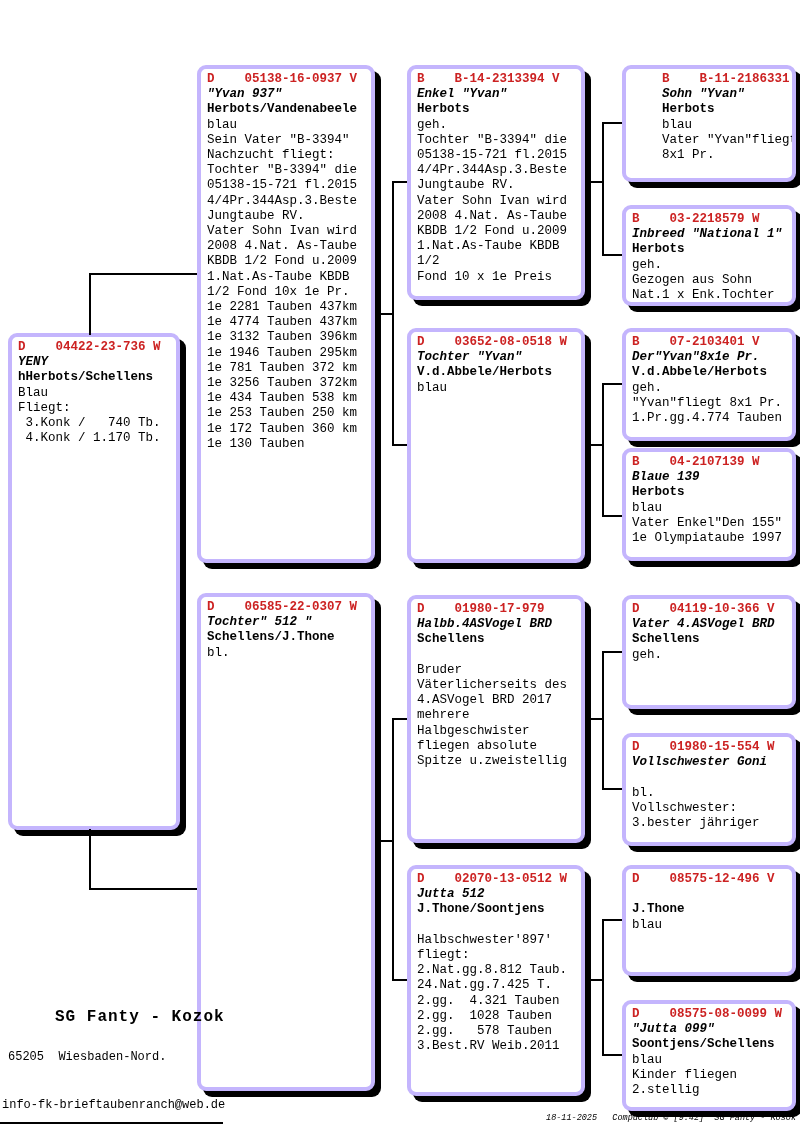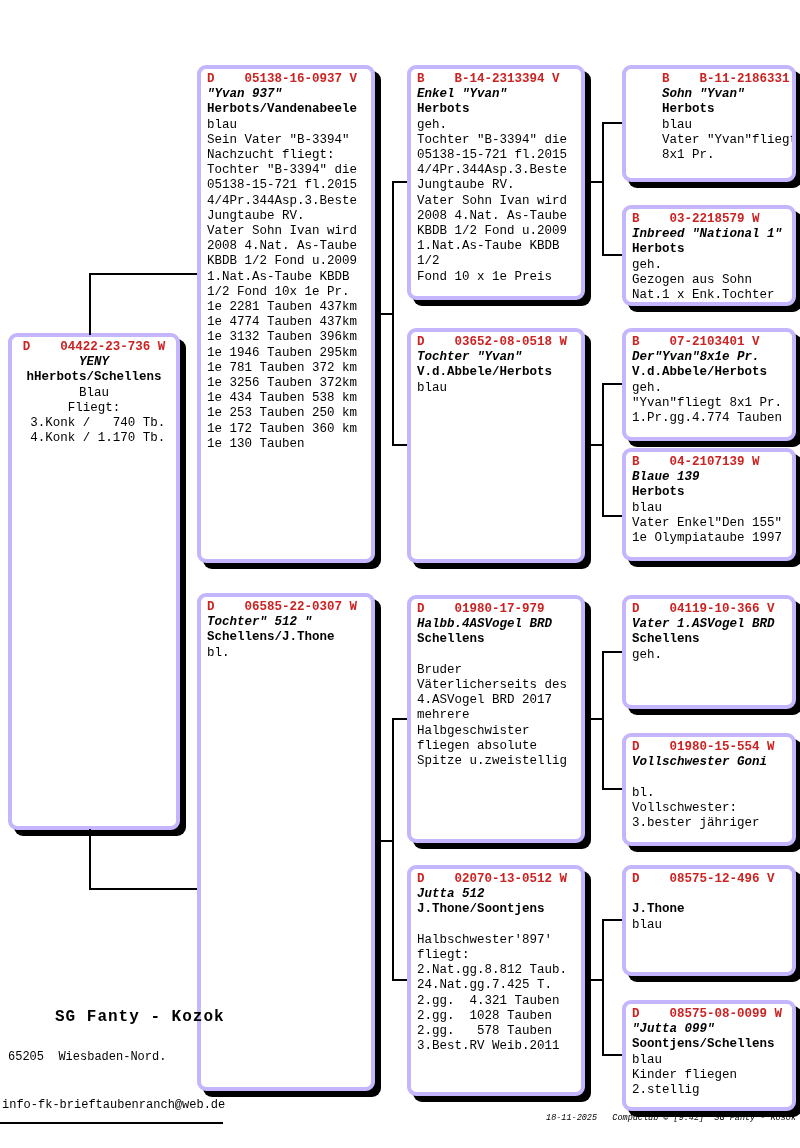--- a/index.html
+++ b/index.html
@@ -34,32 +34,32 @@
   .printinfo {
     position:absolute; right:4px; top:1113px;
     font-size:8.5px; font-style:italic; white-space:pre;
   }
 </style>
 </head>
 <body>
 
 <div class="page">
   <div id="tree">
-      <div class="pbox" style="left: 8px; top: 333px; width: 172px; height: 497px; text-align: center;"><div class="hdr">D    04422-23-736 W</div><div class="name">YENY</div><div class="breeder">hHerbots/Schellens</div><div class="ln">Blau</div><div class="ln">Fliegt:</div><div class="ln"> 3.Konk /   740 Tb.</div><div class="ln"> 4.Konk / 1.170 Tb.</div></div>
+      <div class="pbox" style="left: 8px; top: 333px; width: 172px; height: 497px;"><div class="hdr">D    04422-23-736 W</div><div class="name">YENY</div><div class="breeder">hHerbots/Schellens</div><div class="ln">Blau</div><div class="ln">Fliegt:</div><div class="ln"> 3.Konk /   740 Tb.</div><div class="ln"> 4.Konk / 1.170 Tb.</div></div>
       <div class="pbox" style="left: 197px; top: 65px; width: 178px; height: 498px;"><div class="hdr">D    05138-16-0937 V</div><div class="name">"Yvan 937"</div><div class="breeder">Herbots/Vandenabeele</div><div class="ln">blau</div><div class="ln">Sein Vater "B-3394"</div><div class="ln">Nachzucht fliegt:</div><div class="ln">Tochter "B-3394" die</div><div class="ln">05138-15-721 fl.2015</div><div class="ln">4/4Pr.344Asp.3.Beste</div><div class="ln">Jungtaube RV.</div><div class="ln">Vater Sohn Ivan wird</div><div class="ln">2008 4.Nat. As-Taube</div><div class="ln">KBDB 1/2 Fond u.2009</div><div class="ln">1.Nat.As-Taube KBDB</div><div class="ln">1/2 Fond 10x 1e Pr.</div><div class="ln">1e 2281 Tauben 437km</div><div class="ln">1e 4774 Tauben 437km</div><div class="ln">1e 3132 Tauben 396km</div><div class="ln">1e 1946 Tauben 295km</div><div class="ln">1e 781 Tauben 372 km</div><div class="ln">1e 3256 Tauben 372km</div><div class="ln">1e 434 Tauben 538 km</div><div class="ln">1e 253 Tauben 250 km</div><div class="ln">1e 172 Tauben 360 km</div><div class="ln">1e 130 Tauben</div></div>
       <div class="pbox" style="left: 197px; top: 593px; width: 178px; height: 498px;"><div class="hdr">D    06585-22-0307 W</div><div class="name">Tochter" 512 "</div><div class="breeder">Schellens/J.Thone</div><div class="ln">bl.</div></div>
       <div class="pbox" style="left: 407px; top: 65px; width: 178px; height: 235px;"><div class="hdr">B    B-14-2313394 V</div><div class="name">Enkel "Yvan"</div><div class="breeder">Herbots</div><div class="ln">geh.</div><div class="ln">Tochter "B-3394" die</div><div class="ln">05138-15-721 fl.2015</div><div class="ln">4/4Pr.344Asp.3.Beste</div><div class="ln">Jungtaube RV.</div><div class="ln">Vater Sohn Ivan wird</div><div class="ln">2008 4.Nat. As-Taube</div><div class="ln">KBDB 1/2 Fond u.2009</div><div class="ln">1.Nat.As-Taube KBDB</div><div class="ln">1/2</div><div class="ln">Fond 10 x 1e Preis</div></div>
       <div class="pbox" style="left: 407px; top: 328px; width: 178px; height: 235px;"><div class="hdr">D    03652-08-0518 W</div><div class="name">Tochter "Yvan"</div><div class="breeder">V.d.Abbele/Herbots</div><div class="ln">blau</div></div>
       <div class="pbox" style="left: 407px; top: 595px; width: 178px; height: 248px;"><div class="hdr">D    01980-17-979</div><div class="name">Halbb.4ASVogel BRD</div><div class="breeder">Schellens</div><div class="ln">&nbsp;</div><div class="ln">Bruder</div><div class="ln">Väterlicherseits des</div><div class="ln">4.ASVogel BRD 2017</div><div class="ln">mehrere</div><div class="ln">Halbgeschwister</div><div class="ln">fliegen absolute</div><div class="ln">Spitze u.zweistellig</div></div>
       <div class="pbox" style="left: 407px; top: 865px; width: 178px; height: 231px;"><div class="hdr">D    02070-13-0512 W</div><div class="name">Jutta 512</div><div class="breeder">J.Thone/Soontjens</div><div class="ln">&nbsp;</div><div class="ln">Halbschwester'897'</div><div class="ln">fliegt:</div><div class="ln">2.Nat.gg.8.812 Taub.</div><div class="ln">24.Nat.gg.7.425 T.</div><div class="ln">2.gg.  4.321 Tauben</div><div class="ln">2.gg.  1028 Tauben</div><div class="ln">2.gg.   578 Tauben</div><div class="ln">3.Best.RV Weib.2011</div></div>
       <div class="pbox" style="left: 622px; top: 65px; width: 174px; height: 117px; padding-left: 36px;"><div class="hdr">B    B-11-2186331 V</div><div class="name">Sohn "Yvan"</div><div class="breeder">Herbots</div><div class="ln">blau</div><div class="ln">Vater "Yvan"fliegt</div><div class="ln">8x1 Pr.</div></div>
       <div class="pbox" style="left: 622px; top: 205px; width: 174px; height: 101px;"><div class="hdr">B    03-2218579 W</div><div class="name">Inbreed "National 1"</div><div class="breeder">Herbots</div><div class="ln">geh.</div><div class="ln">Gezogen aus Sohn</div><div class="ln">Nat.1 x Enk.Tochter</div></div>
       <div class="pbox" style="left: 622px; top: 328px; width: 174px; height: 113px;"><div class="hdr">B    07-2103401 V</div><div class="name">Der"Yvan"8x1e Pr.</div><div class="breeder">V.d.Abbele/Herbots</div><div class="ln">geh.</div><div class="ln">"Yvan"fliegt 8x1 Pr.</div><div class="ln">1.Pr.gg.4.774 Tauben</div></div>
       <div class="pbox" style="left: 622px; top: 448px; width: 174px; height: 113px;"><div class="hdr">B    04-2107139 W</div><div class="name">Blaue 139</div><div class="breeder">Herbots</div><div class="ln">blau</div><div class="ln">Vater Enkel"Den 155"</div><div class="ln">1e Olympiataube 1997</div></div>
-      <div class="pbox" style="left: 622px; top: 595px; width: 174px; height: 114px;"><div class="hdr">D    04119-10-366 V</div><div class="name">Vater 1.ASVogel BRD</div><div class="breeder">Schellens</div><div class="ln">geh.</div></div>
+      <div class="pbox" style="left: 622px; top: 595px; width: 174px; height: 114px;"><div class="hdr">D    04119-10-366 V</div><div class="name">Vater 4.ASVogel BRD</div><div class="breeder">Schellens</div><div class="ln">geh.</div></div>
       <div class="pbox" style="left: 622px; top: 733px; width: 174px; height: 113px;"><div class="hdr">D    01980-15-554 W</div><div class="name">Vollschwester Goni</div><div class="breeder">&nbsp;</div><div class="ln">bl.</div><div class="ln">Vollschwester:</div><div class="ln">3.bester jähriger</div></div>
       <div class="pbox" style="left: 622px; top: 865px; width: 174px; height: 111px;"><div class="hdr">D    08575-12-496 V</div><div class="name">&nbsp;</div><div class="breeder">J.Thone</div><div class="ln">blau</div></div>
       <div class="pbox" style="left: 622px; top: 1000px; width: 174px; height: 111px;"><div class="hdr">D    08575-08-0099 W</div><div class="name">"Jutta 099"</div><div class="breeder">Soontjens/Schellens</div><div class="ln">blau</div><div class="ln">Kinder fliegen</div><div class="ln">2.stellig</div></div>
       <div class="cline" style="left: 89px; top: 273px; width: 2px; height: 62px;"></div>
       <div class="cline" style="left: 89px; top: 273px; width: 108px; height: 2px;"></div>
       <div class="cline" style="left: 89px; top: 829px; width: 2px; height: 61px;"></div>
       <div class="cline" style="left: 89px; top: 888px; width: 108px; height: 2px;"></div>
       <div class="cline" style="left: 375px; top: 313px; width: 18px; height: 2px;"></div>
       <div class="cline" style="left: 392px; top: 181px; width: 2px; height: 265px;"></div>
       <div class="cline" style="left: 392px; top: 181px; width: 15px; height: 2px;"></div>

